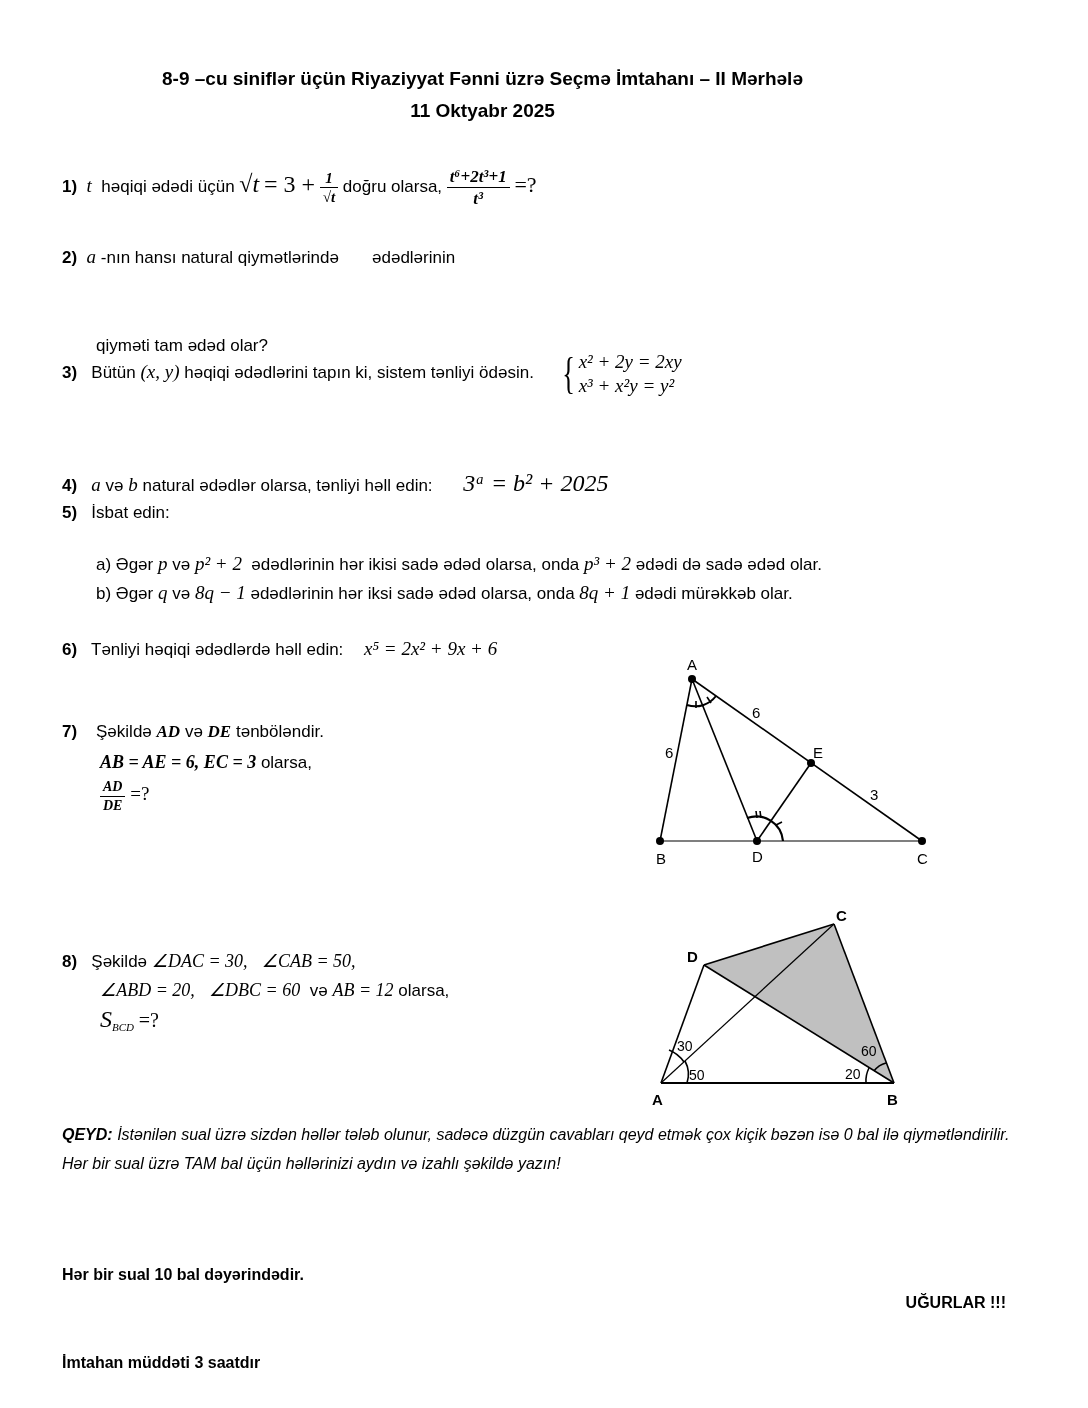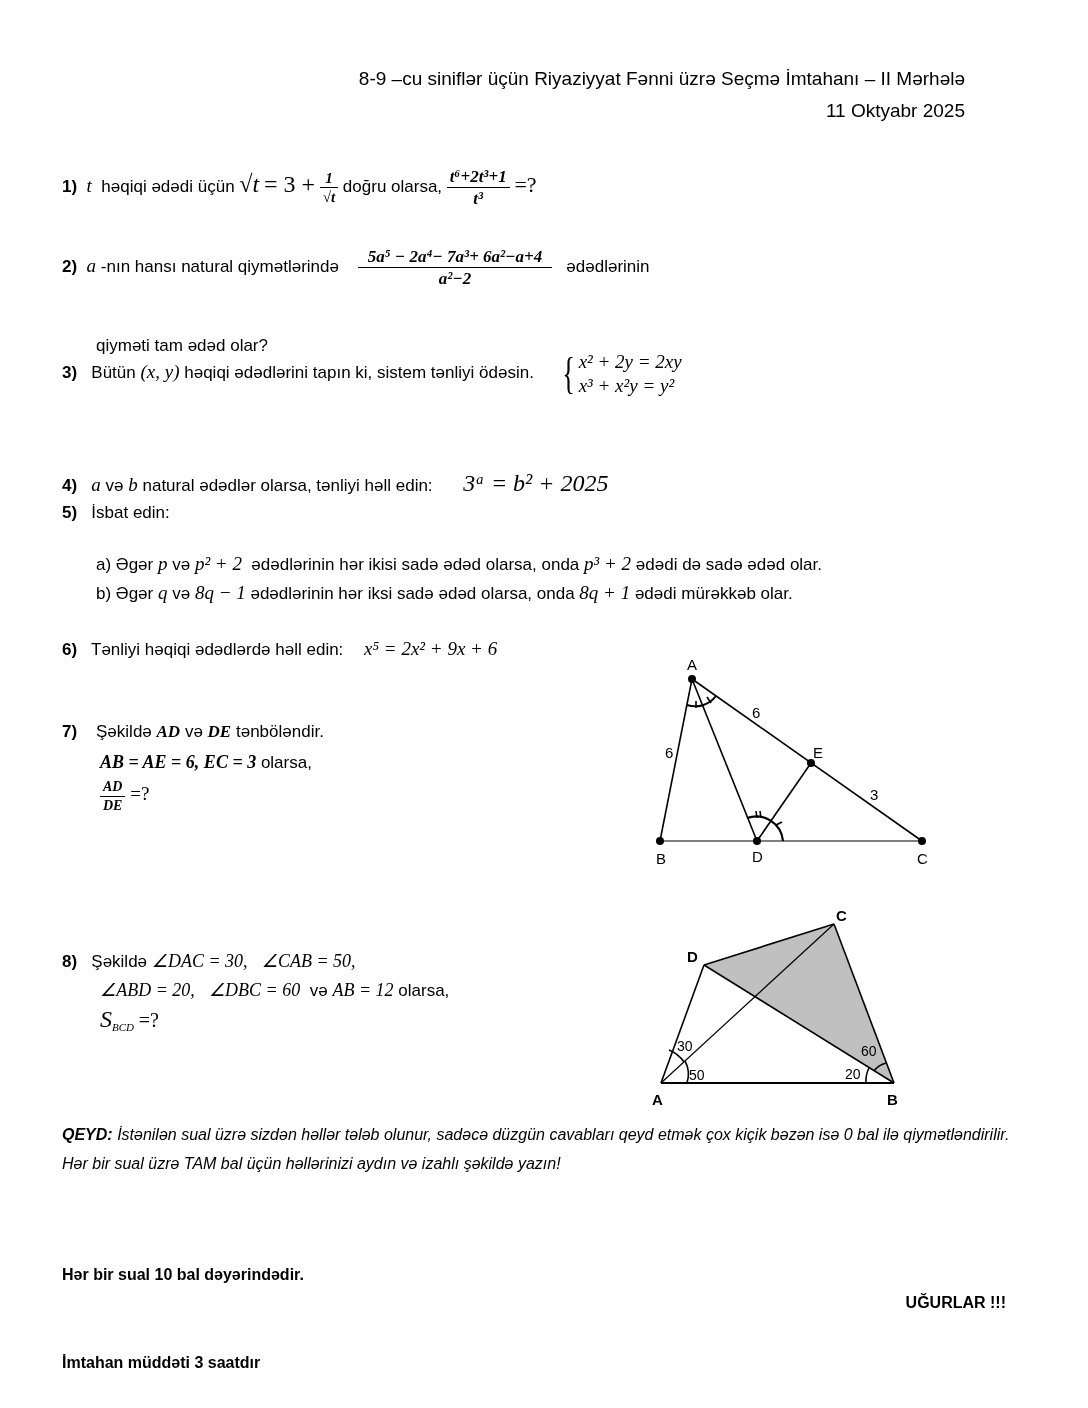--- a/index.html
+++ b/index.html
@@ -1,19 +1,19 @@
 <!DOCTYPE html>
 <html><head>
 <meta charset="utf-8">
 <style>
   html, body { margin:0; padding:0; background:#ffffff; }
   body { width:1088px; height:1408px; position:relative; overflow:hidden;
          font-family:"Liberation Sans", sans-serif; color:#000; font-size:17px; }
   .abs { position:absolute; }
-  .title { left:0; width:965px; text-align:right; font-weight:normal; font-size:19px; }
+  .title { left:0; width:965px; text-align:center; font-weight:bold; font-size:19px; }
   .qnum { font-weight:bold; }
   .m { font-family:"Liberation Serif", serif; font-style:italic; }
   .mn { font-family:"Liberation Serif", serif; }
   .mb { font-family:"Liberation Serif", serif; font-style:italic; font-weight:bold; }
   .frac { display:inline-block; vertical-align:middle; text-align:center; }
   .frac .num { display:block; padding:0 3px; border-bottom:1.5px solid #000; line-height:1.25; }
   .frac .den { display:block; padding:0 3px; line-height:1.25; }
   sub { font-size:0.68em; }
   .brace { font-size:44px; font-family:"Liberation Serif", serif; line-height:1; display:inline-block; vertical-align:middle; transform:scaleX(0.6); }
   .sys { display:inline-block; vertical-align:middle; font-family:"Liberation Serif", serif; font-style:italic; font-size:19px; line-height:1.25; }
@@ -42,24 +42,21 @@
     <span class="num">t⁶+2t³+1</span>
     <span class="den">t³</span>
   </span>
   <span class="mn" style="font-size:22px">=?</span>
 </div>
 
 <div class="abs" style="left:62px; top:246px; white-space:nowrap;">
   <span class="qnum">2)</span>&nbsp;
   <span class="m" style="font-size:19px">a</span>
   <span>-nın hansı natural qiymətlərində</span>&nbsp;&nbsp;&nbsp;
-  <span class="frac mb" style="font-size:17px">
-    <span class="num" style="padding:0 10px">5a⁵ − 2a⁴− 7a³+ 6a²−a+4</span>
-    <span class="den">a²−2</span>
-  </span>&nbsp;&nbsp;
+  &nbsp;&nbsp;
   <span>ədədlərinin</span>
 </div>
 <div class="abs" style="left:96px; top:336px;">qiyməti tam ədəd olar?</div>
 
 <div class="abs" style="left:62px; top:350px; white-space:nowrap;">
   <span class="qnum">3)</span>&nbsp;&nbsp;
   <span>Bütün</span>
   <span class="m" style="font-size:19px">(x, y)</span>
   <span>həqiqi ədədlərini tapın ki, sistem tənliyi ödəsin.</span>&nbsp;&nbsp;&nbsp;&nbsp;
   <span class="brace">{</span><span class="sys">

